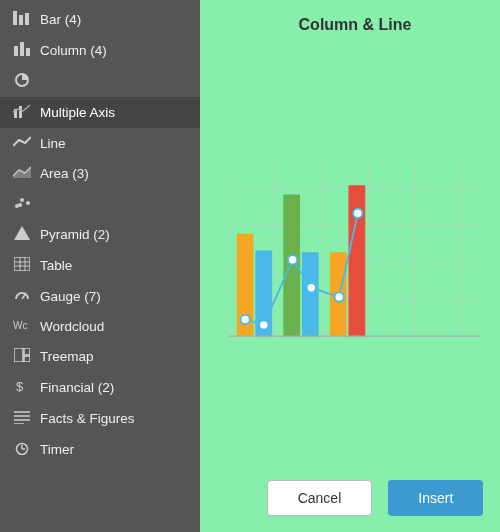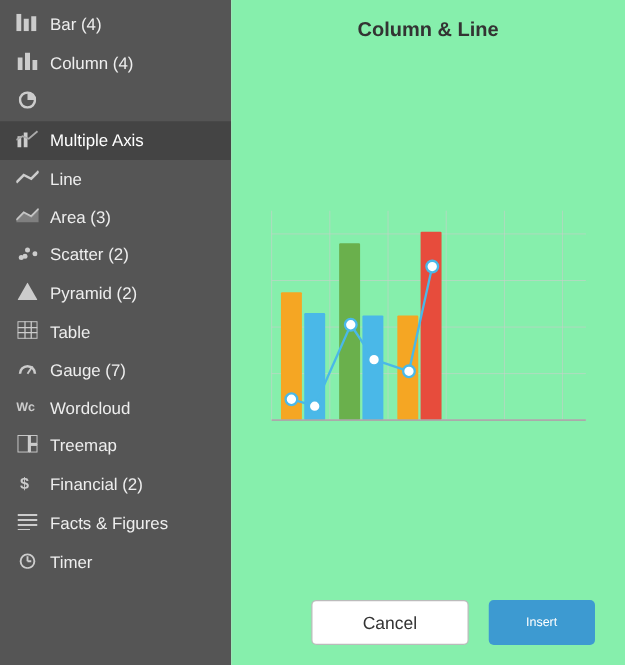--- a/index.html
+++ b/index.html
@@ -7,21 +7,21 @@
       width: 500px;
       height: 532px;
       font-family: 'Segoe UI', Arial, sans-serif;
       display: flex;
       overflow: hidden;
       background: #fff;
     }
 
     
     .sidebar {
-      width: 185px;
+      width: 200px;
       background: #555;
       color: #fff;
       display: flex;
       flex-direction: column;
       flex-shrink: 0;
       overflow-y: auto;
       padding: 4px 0;
     }
     .sidebar-item {
       display: flex;
@@ -34,21 +34,20 @@
     }
     .sidebar-item.active {
       background: #444;
       color: #fff;
     }
     .sidebar-item .icon {
       width: 20px;
       text-align: center;
       font-size: 14px;
       flex-shrink: 0;
-      font-weight: bold;
     }
     .sidebar-item .label {
       flex: 1;
     }
 
     
     .main {
       flex: 1;
       display: flex;
       flex-direction: column;
@@ -79,35 +78,35 @@
     }
 
     
     .footer {
       display: flex;
       justify-content: center;
       gap: 16px;
       padding-top: 14px;
     }
     .btn-cancel {
-      padding: 9px 40px;
+      padding: 9px 30px;
       border: 1.5px solid #bbb;
       background: #fff;
       color: #333;
       font-size: 14px;
       border-radius: 4px;
       cursor: pointer;
       margin-left: 40px;
     }
     .btn-insert {
       padding: 9px 30px;
       border: none;
       background: #3d9ad1;
       color: #fff;
-      font-size: 10px;
+      font-size: 14px;
       border-radius: 4px;
       cursor: pointer;
     }
 
     
   </style>
 </head>
 <body>
 
 <nav class="sidebar">
@@ -155,21 +154,20 @@
         </svg></span>
       <span class="label">Area (3)</span>
     </div>
     <div class="sidebar-item">
       <span class="icon"><svg width="16" height="14" viewBox="0 0 16 14">
           <circle cx="3" cy="11" r="2" fill="#ccc"></circle>
           <circle cx="8" cy="5" r="2" fill="#ccc"></circle>
           <circle cx="14" cy="8" r="2" fill="#ccc"></circle>
           <circle cx="6" cy="10" r="2" fill="#ccc"></circle>
         </svg></span>
-      <span class="label">Scatter (2)</span>
     </div>
     <div class="sidebar-item">
       <span class="icon"><svg width="16" height="14" viewBox="0 0 16 14">
           <polygon points="8,0 16,14 0,14" fill="#ccc"></polygon>
         </svg></span>
       <span class="label">Pyramid (2)</span>
     </div>
     <div class="sidebar-item">
       <span class="icon"><svg width="16" height="14" viewBox="0 0 16 14">
           <rect x="0" y="0" width="16" height="14" fill="none" stroke="#ccc" stroke-width="1.5"></rect>

